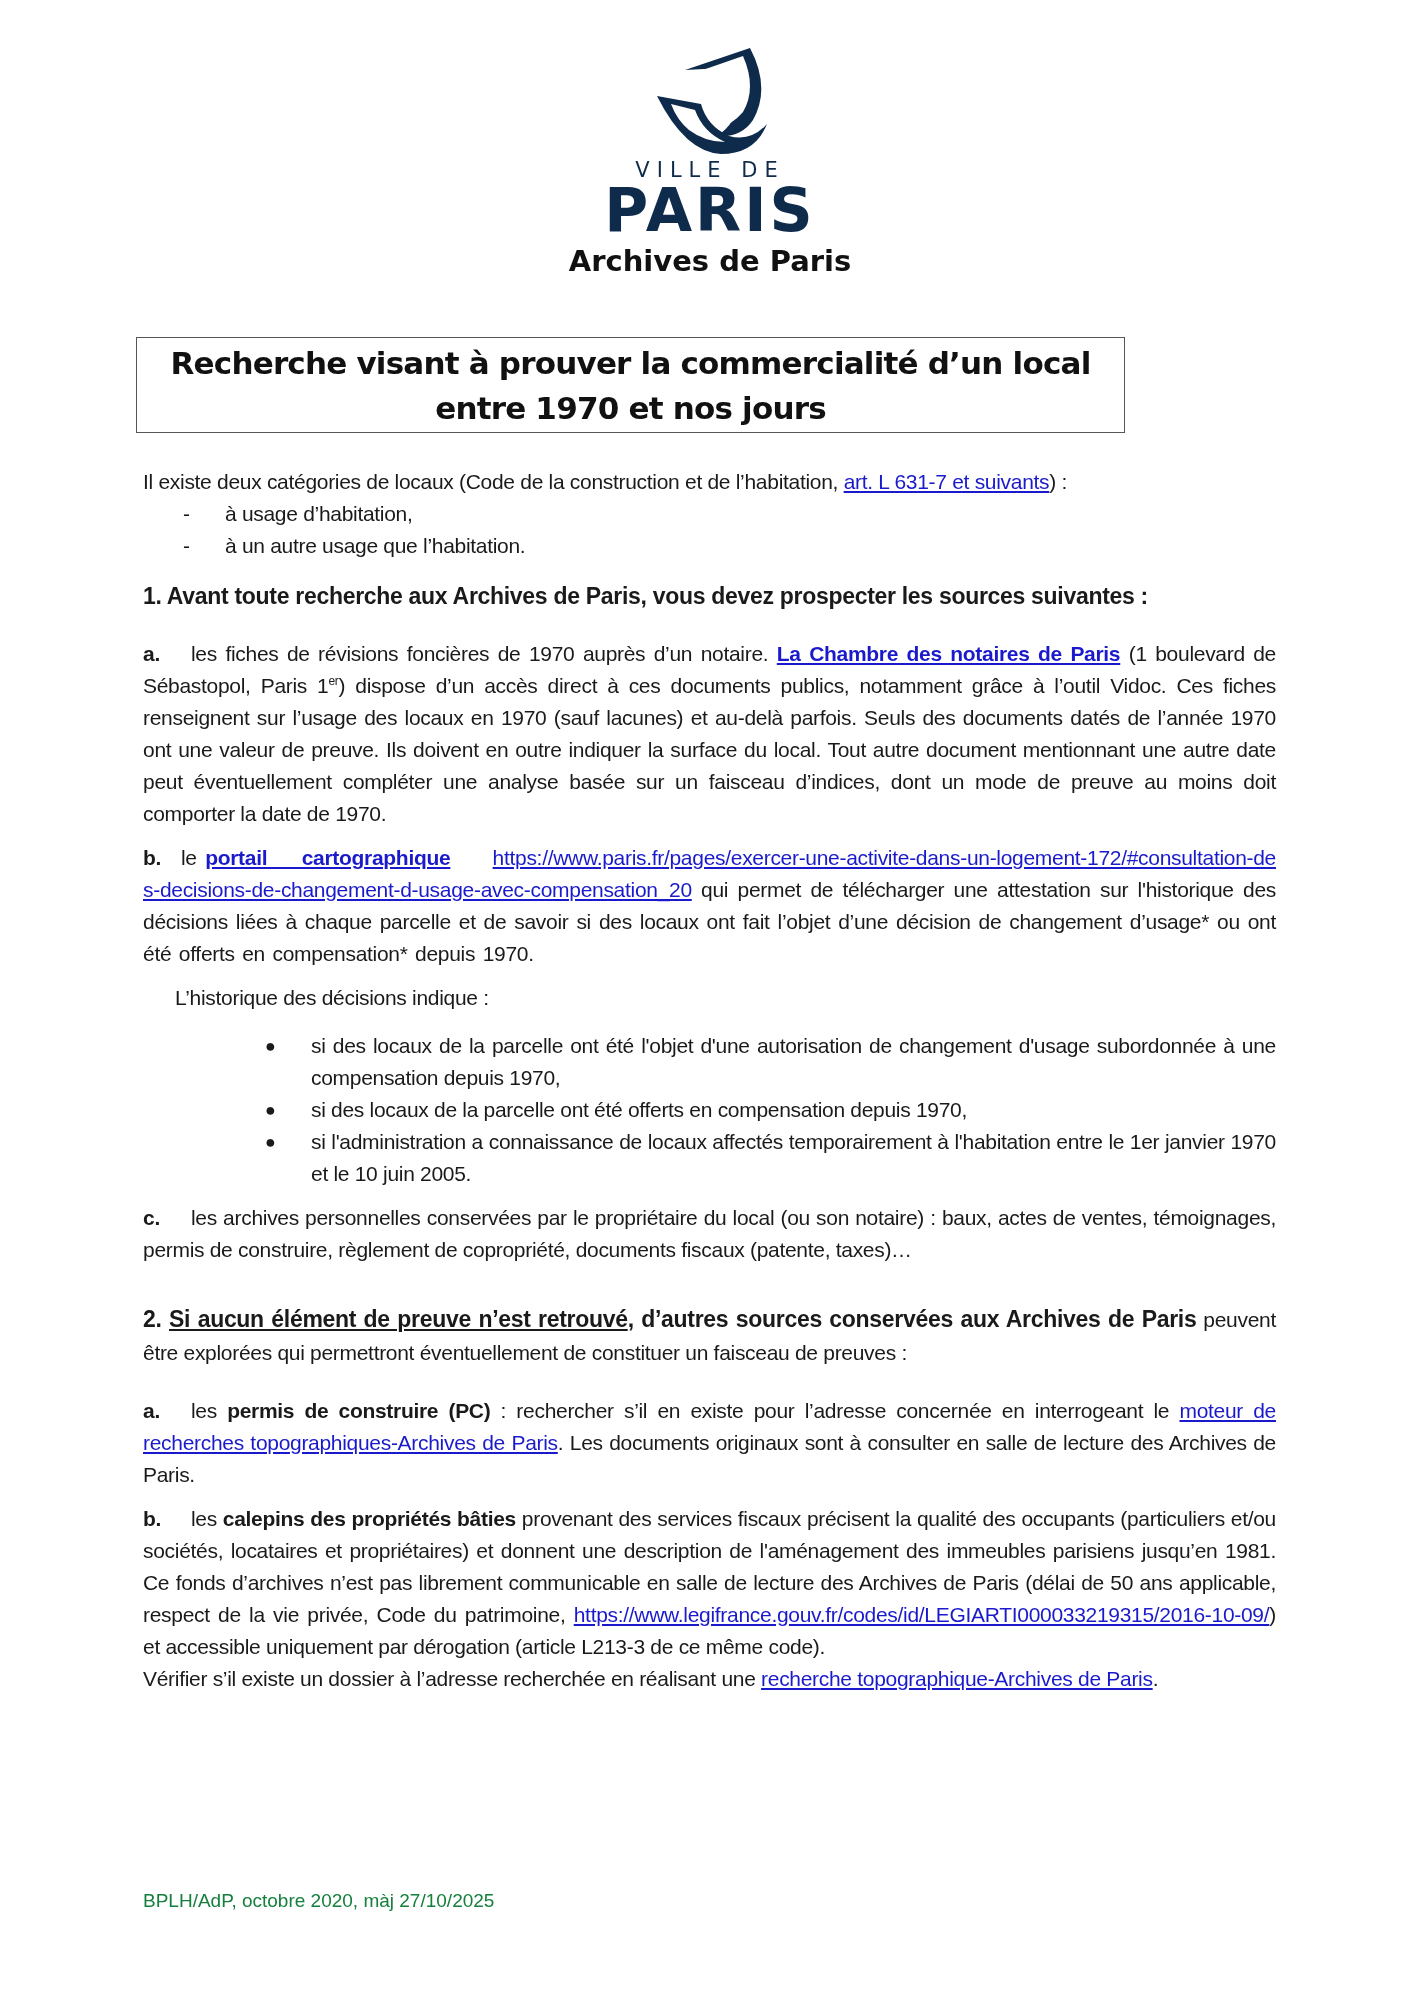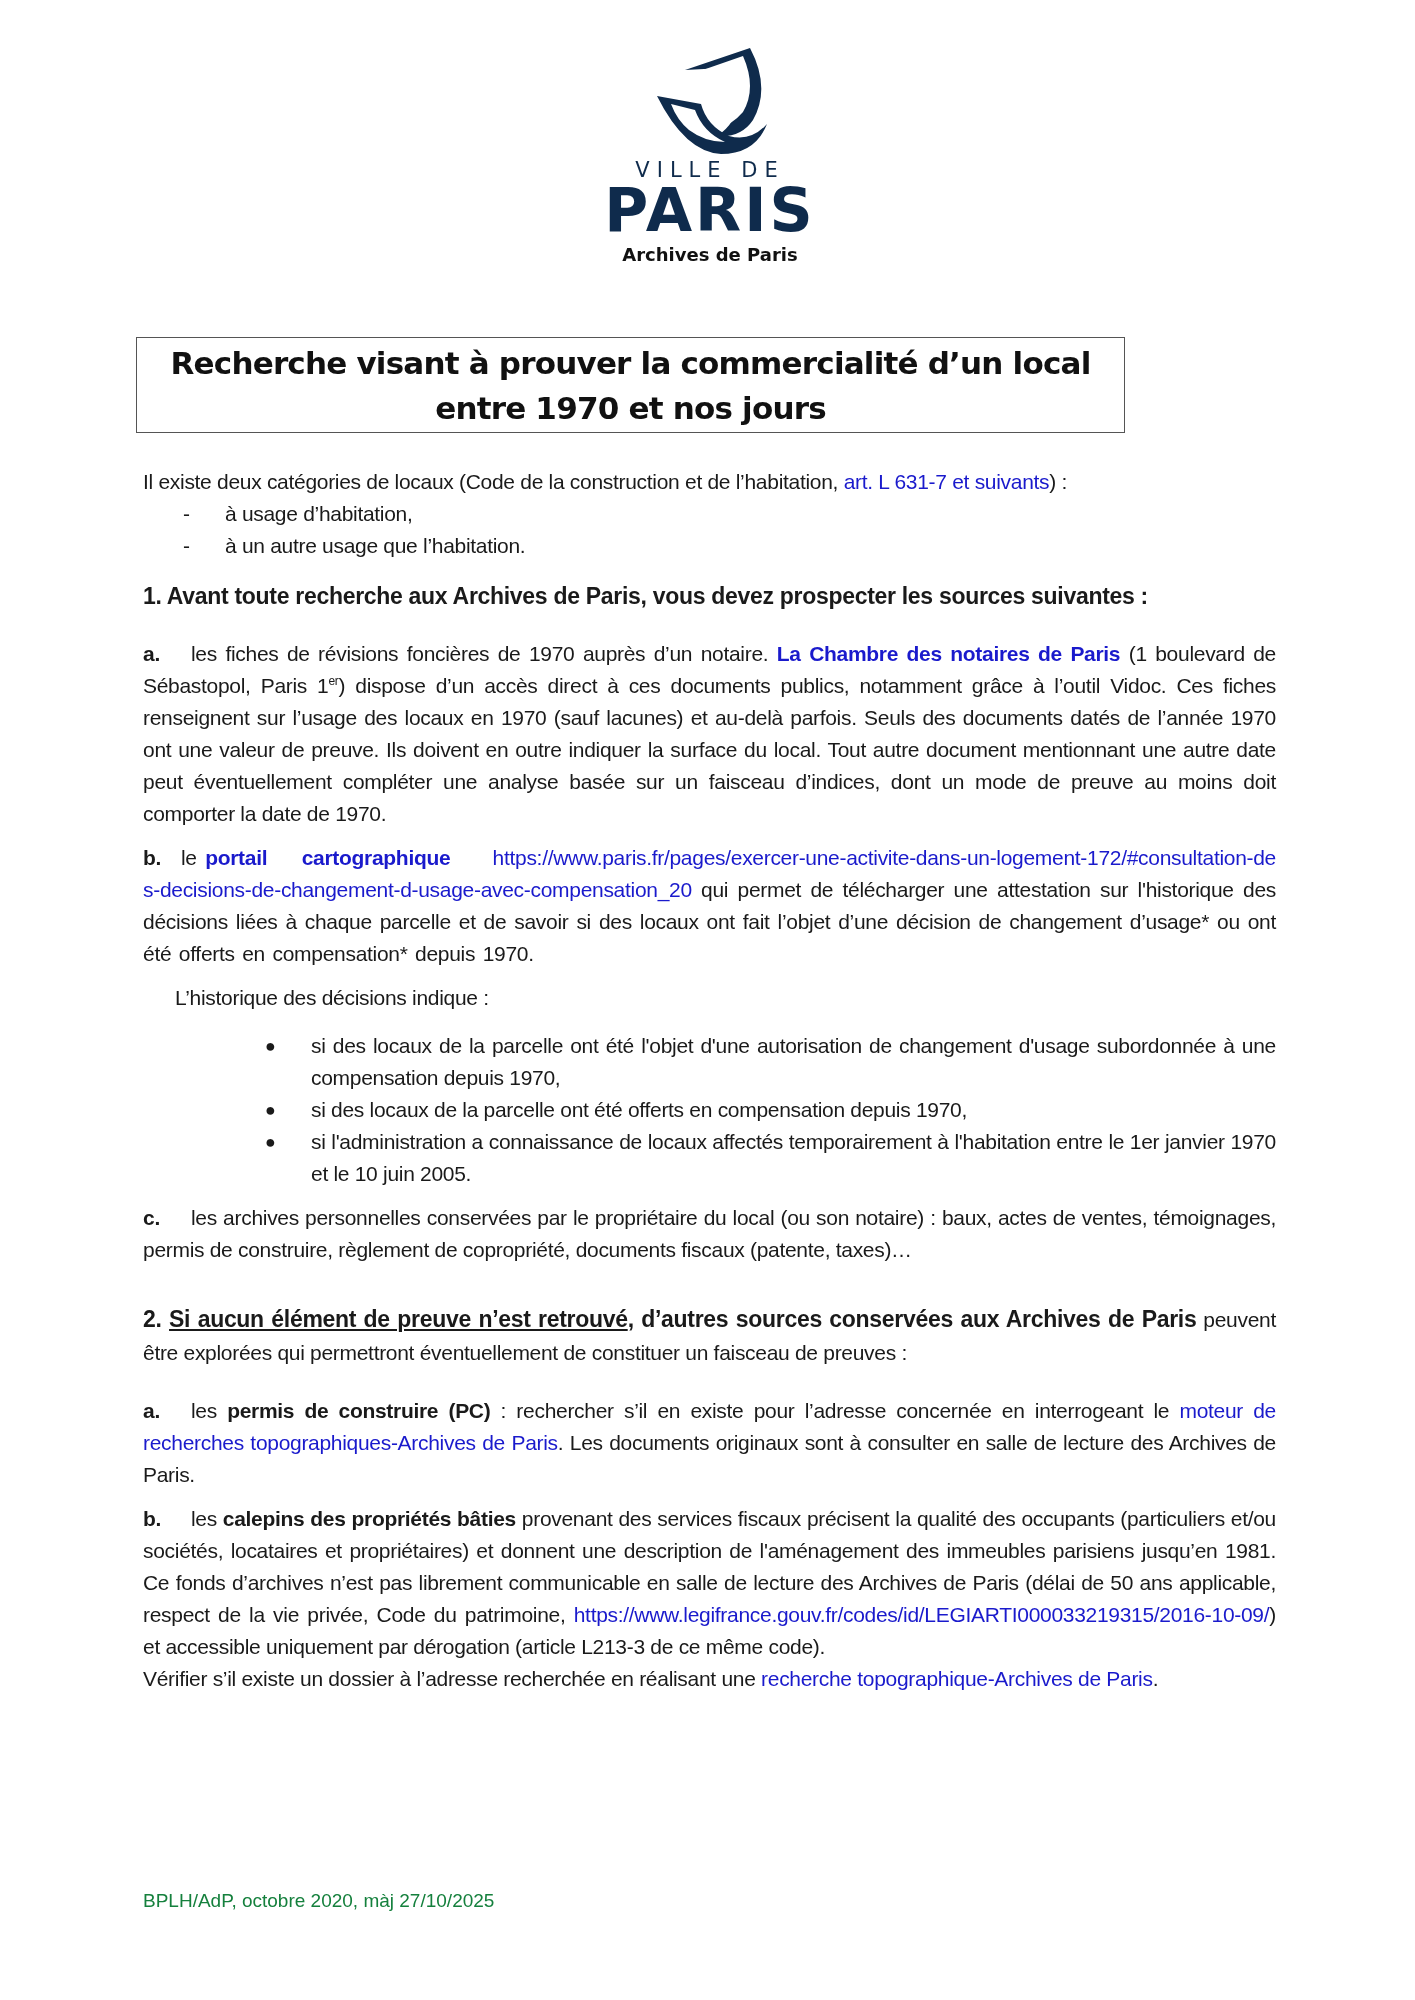--- a/index.html
+++ b/index.html
@@ -2,33 +2,33 @@
 <html><head>
   <meta charset="utf-8">
   <style>
     html, body { margin: 0; padding: 0; background: #ffffff; }
     body { width: 1415px; height: 2000px; position: relative; overflow: hidden;
            font-family: "Liberation Sans", sans-serif; color: #1a1a1a; }
     .logo { position: absolute; left: 560px; top: 38px; width: 300px; text-align: center; }
     .logo svg { display: block; margin: 0 auto; }
     .logo .ville { font-family: "DejaVu Sans", sans-serif; color: #0f2b4c; font-size: 21px; letter-spacing: 7px; margin-top: 0; font-weight: normal; }
     .logo .paris { font-family: "DejaVu Sans", sans-serif; color: #0f2b4c; font-size: 60px; font-weight: bold; letter-spacing: 3px; line-height: 60px; margin-top: -2px; }
-    .logo .archives { font-family: "DejaVu Sans", sans-serif; color: #111; font-size: 18px; font-weight: bold; margin-top: 4px; }
+    .logo .archives { font-family: "DejaVu Sans", sans-serif; color: #111; font-size: 29px; font-weight: bold; margin-top: 4px; }
 
     .title-box { position: absolute; left: 136px; top: 337px; width: 989px; height: 96px;
                  border: 1.5px solid #555; box-sizing: border-box; text-align: center; }
     .title-box .line { font-family: "DejaVu Sans", sans-serif; font-weight: bold; font-size: 31px; color: #111; line-height: 45px; letter-spacing: -0.8px; }
     .title-box .l1 { margin-top: 3px; }
 
     .content { position: absolute; left: 143px; top: 466px; width: 1133px;
                font-family: "Liberation Sans Narrow", "Liberation Sans", sans-serif;
                font-size: 21px; line-height: 32px; color: #1a1a1a; letter-spacing: -0.3px; }
     p { margin: 0; }
     .just { text-align: justify; }
-    a, .link { color: #1a1acc; cursor: pointer; margin-top: 27px; }
+    a, .link { color: #1a1acc; text-decoration: underline; cursor: pointer; margin-top: 27px; }
     .bold-link { font-weight: bold; }
     .dash-list { list-style: none; padding: 0; margin: 0 0 0 40px; }
     .dash-list li { position: relative; padding-left: 42px; }
     .dash-list li .dash { position: absolute; left: 0; }
     .h1 { font-weight: bold; font-size: 23px; margin-top: 18px; }
     .sec-a { margin-top: 26px; }
     .mt12 { margin-top: 12px; }
     .indent1 { padding-left: 32px; }
     .bullets { list-style: none; margin: 16px 0 0 0; padding: 0 0 0 168px; text-align: justify; }
     .bullets li { position: relative; }

